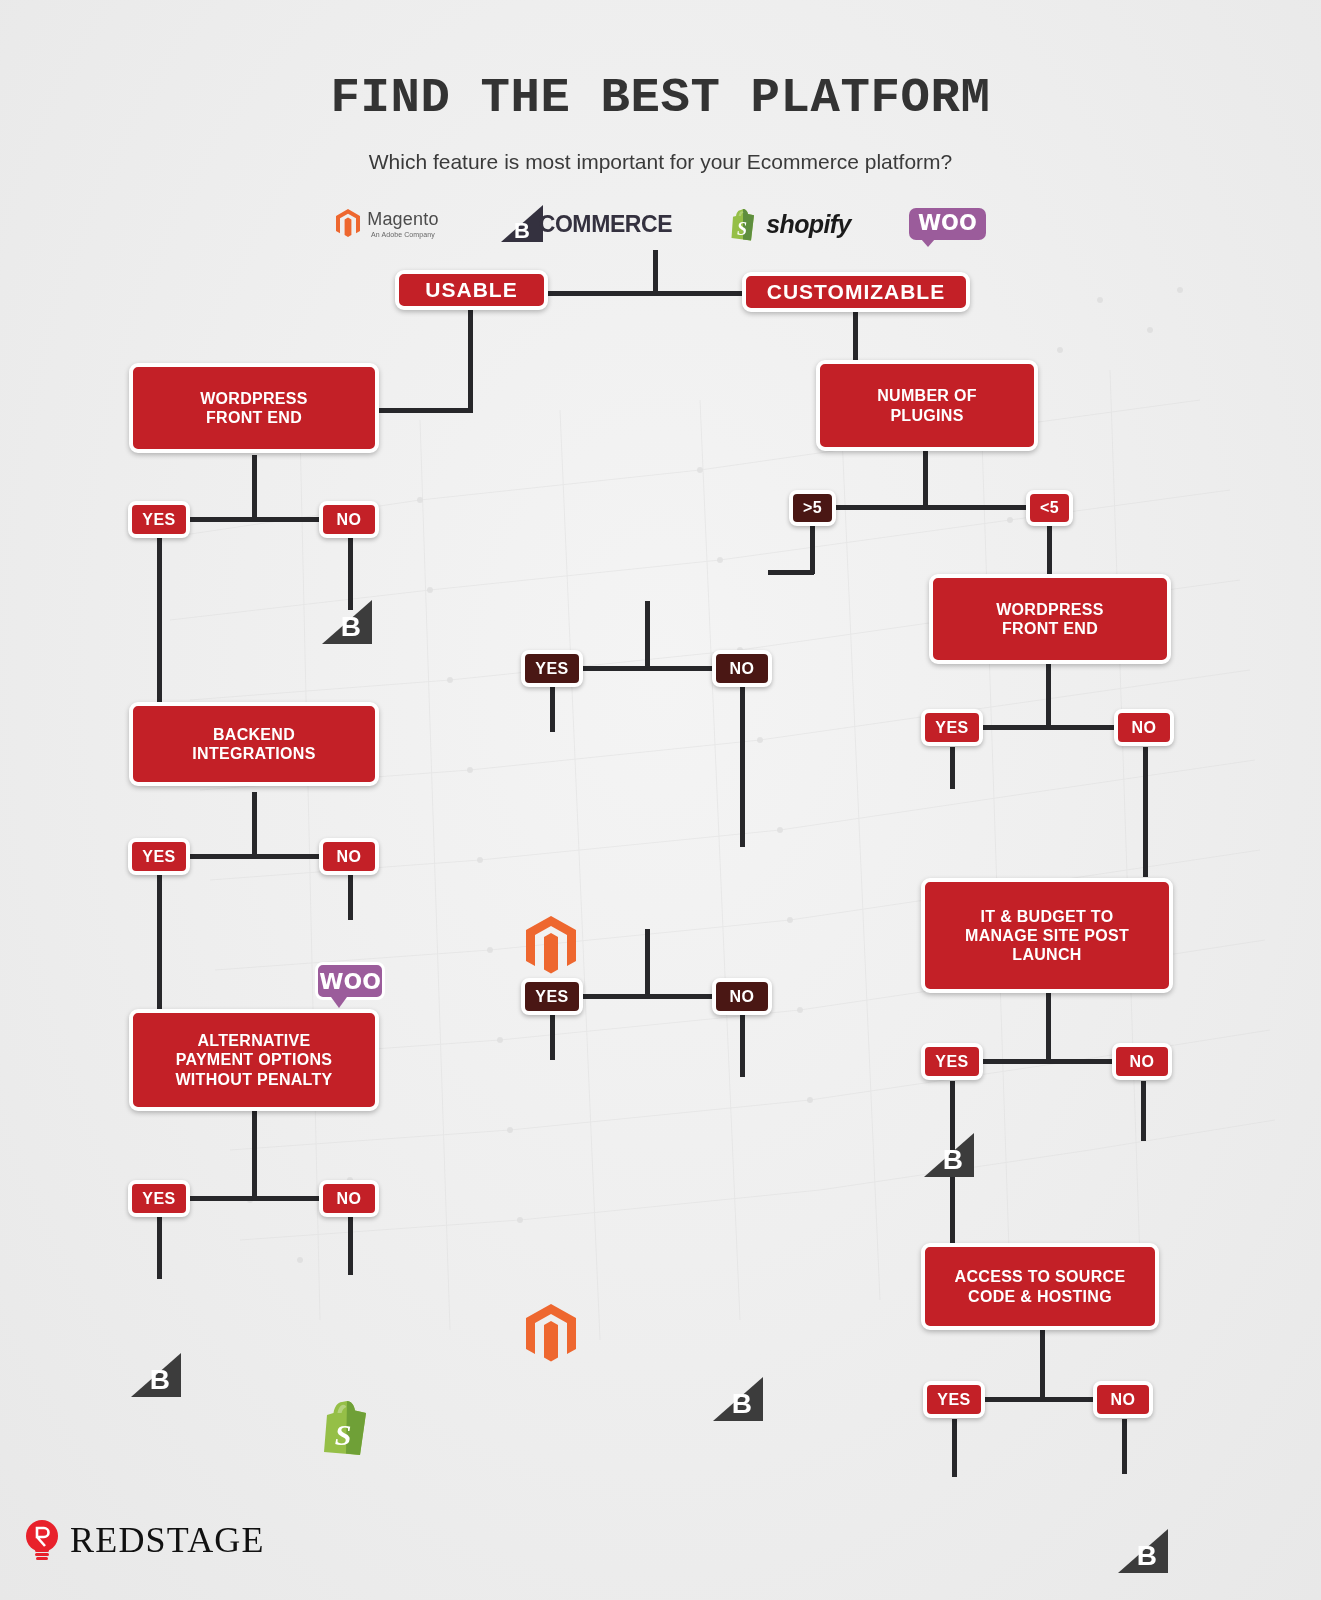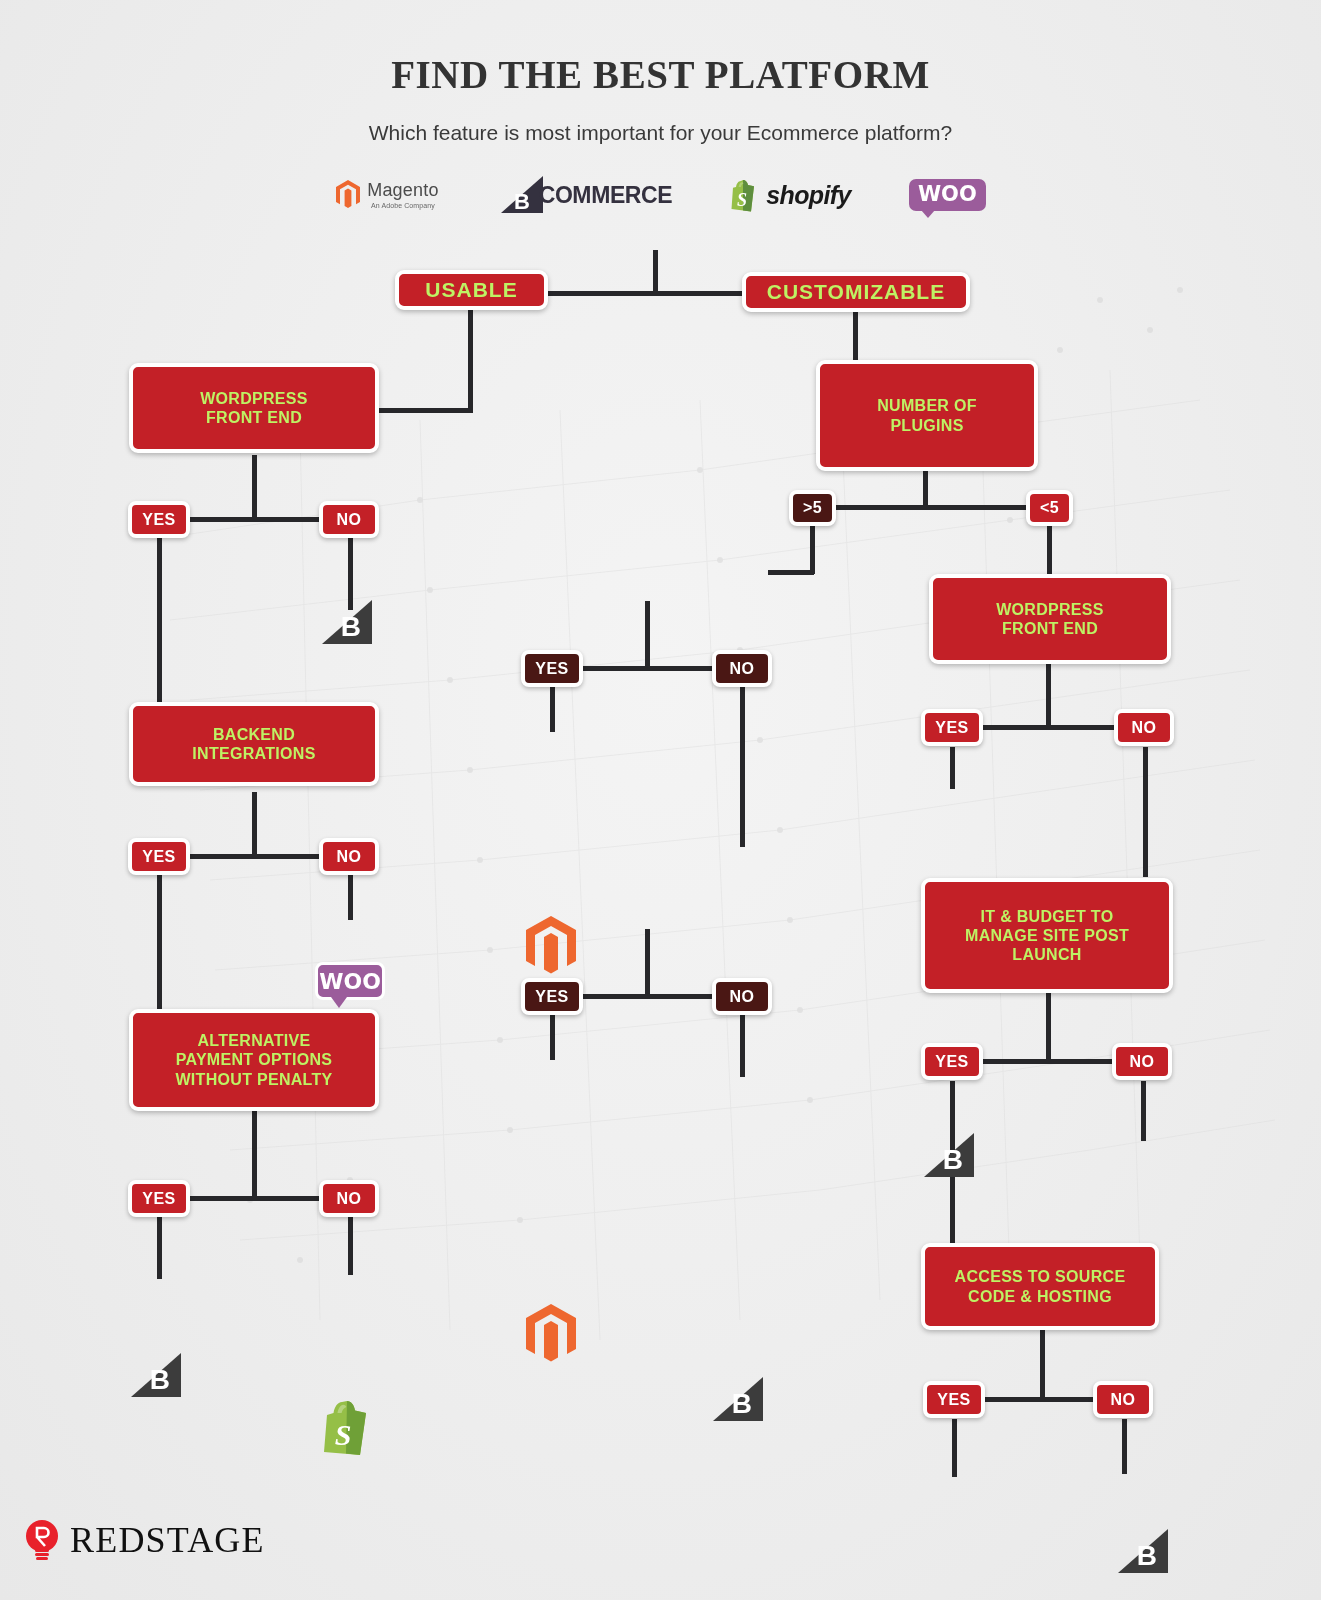--- a/index.html
+++ b/index.html
@@ -17,26 +17,26 @@
   
   .bg-texture {
     position: absolute; inset: 0;
     opacity: 0.55;
     pointer-events: none;
   }
 
   
   .header { position: absolute; top: 0; left: 0; width: 1321px; text-align: center; }
   .title {
-    margin-top: 52px;
-    font-size: 39px;
+    margin-top: 70px;
+    font-size: 49px;
     font-weight: bold;
     letter-spacing: 0.6px;
     color: #333333;
-    font-family: Liberation Serif, serif;
+    font-family: Liberation Mono, monospace;
   }
   .subtitle {
     margin-top: 24px;
     font-size: 21px;
     color: #3a3a3a;
     font-weight: normal;
   }
   .logo-row {
     margin-top: 28px;
     display: flex;
@@ -71,21 +71,21 @@
     border-left: 7px solid transparent; border-right: 7px solid transparent;
     border-top: 8px solid #9b5c9b;
   }
 
   
   .node {
     position: absolute;
     background: #c32027;
     border: 4px solid #ffffff;
     border-radius: 9px;
-    color: #bef264;
+    color: #ffffff;
     font-weight: bold;
     display: flex;
     align-items: center;
     justify-content: center;
     text-align: center;
     line-height: 1.2;
     box-shadow: 0 2px 5px rgba(0,0,0,0.25);
     letter-spacing: 0.3px;
   }
   .node.dark { background: #4a1714; }
@@ -323,21 +323,21 @@
   </div>
 
   <div class="node big" style="left:129px; top:1009px; width:250px; height:102px; white-space:pre-line;">
     <span>ALTERNATIVE
 PAYMENT OPTIONS
 WITHOUT PENALTY</span>
   </div>
 
 
 
-  <div class="node big" style="left:816px; top:360px; width:222px; height:111px; white-space:pre-line;">
+  <div class="node big" style="left:816px; top:360px; width:222px; height:91px; white-space:pre-line;">
     <span>NUMBER OF
 PLUGINS</span>
   </div>
 
   <div class="node big" style="left:929px; top:574px; width:242px; height:90px; white-space:pre-line;">
     <span>WORDPRESS
 FRONT END</span>
   </div>
 
   <div class="node big" style="left:921px; top:878px; width:252px; height:115px; white-space:pre-line;">

